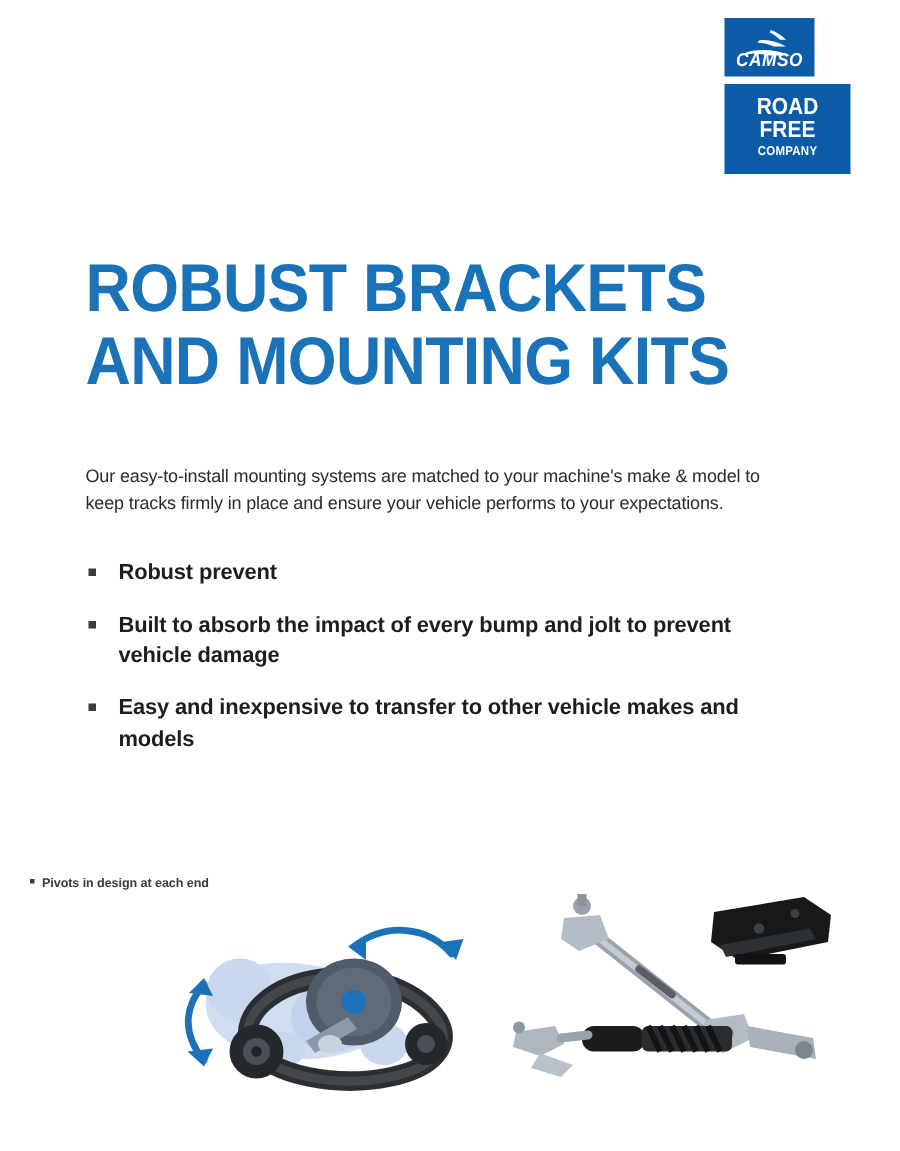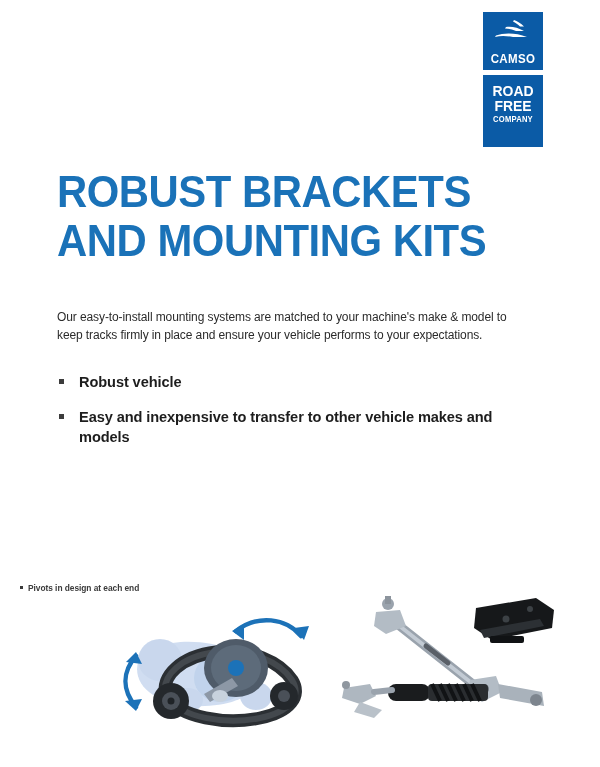--- a/index.html
+++ b/index.html
@@ -23,22 +23,23 @@
     top: 12px;
     left: 483px;
     width: 60px;
   }
   .logo-box {
     width: 60px;
     background: #0b5ba6;
     display: block;
   }
   #camso-logo-box {
-    height: 58px;
-    position: relative;
+    height: 39px;
+    position: relative;
+    font-style: italic;
   }
   #camso-mark {
     position: absolute;
     top: 7px;
     left: 50%;
     transform: translateX(-50%);
     width: 42px;
     height: 24px;
   }
   #camso-wordmark {
@@ -49,23 +50,24 @@
     text-align: center;
     color: #ffffff;
     font-family: "Liberation Sans", sans-serif;
     font-weight: bold;
     font-size: 12.5px;
     letter-spacing: 0.4px;
     transform: scaleX(0.92);
     line-height: 1;
   }
   #roadfree-logo-box {
-    height: 72px;
+    height: 60px;
     margin-top: 5px;
     position: relative;
+    padding-left: 24px;
   }
   #roadfree-lines {
     position: absolute;
     top: 8px;
     left: 0;
     right: 0;
     text-align: center;
     color: #ffffff;
     font-weight: bold;
     line-height: 0.98;
@@ -207,24 +209,25 @@
 <h1 id="headline">
   <span class="hl-line">ROBUST BRACKETS</span>
   <span class="hl-line">AND MOUNTING KITS</span>
 </h1>
 
 <p id="intro-paragraph">Our easy-to-install mounting systems are matched to your machine's make &amp; model to keep tracks firmly in place and ensure your vehicle performs to your expectations.</p>
 
 <ul id="feature-list">
   <li>
     <span class="sq-bullet"></span>
-    <span>Robust vehicle</span>
+    <span>Robust prevent</span>
   </li>
   <li>
     <span class="sq-bullet"></span>
+    <span>Built to absorb the impact of every bump and jolt to prevent vehicle damage</span>
   </li>
   <li>
     <span class="sq-bullet"></span>
     <span>Easy and inexpensive to transfer to other vehicle makes and models</span>
   </li>
 </ul>
 
 <div id="footnote">
   <span class="sq-bullet-small"></span><span>Pivots in design at each end</span>
 </div>

